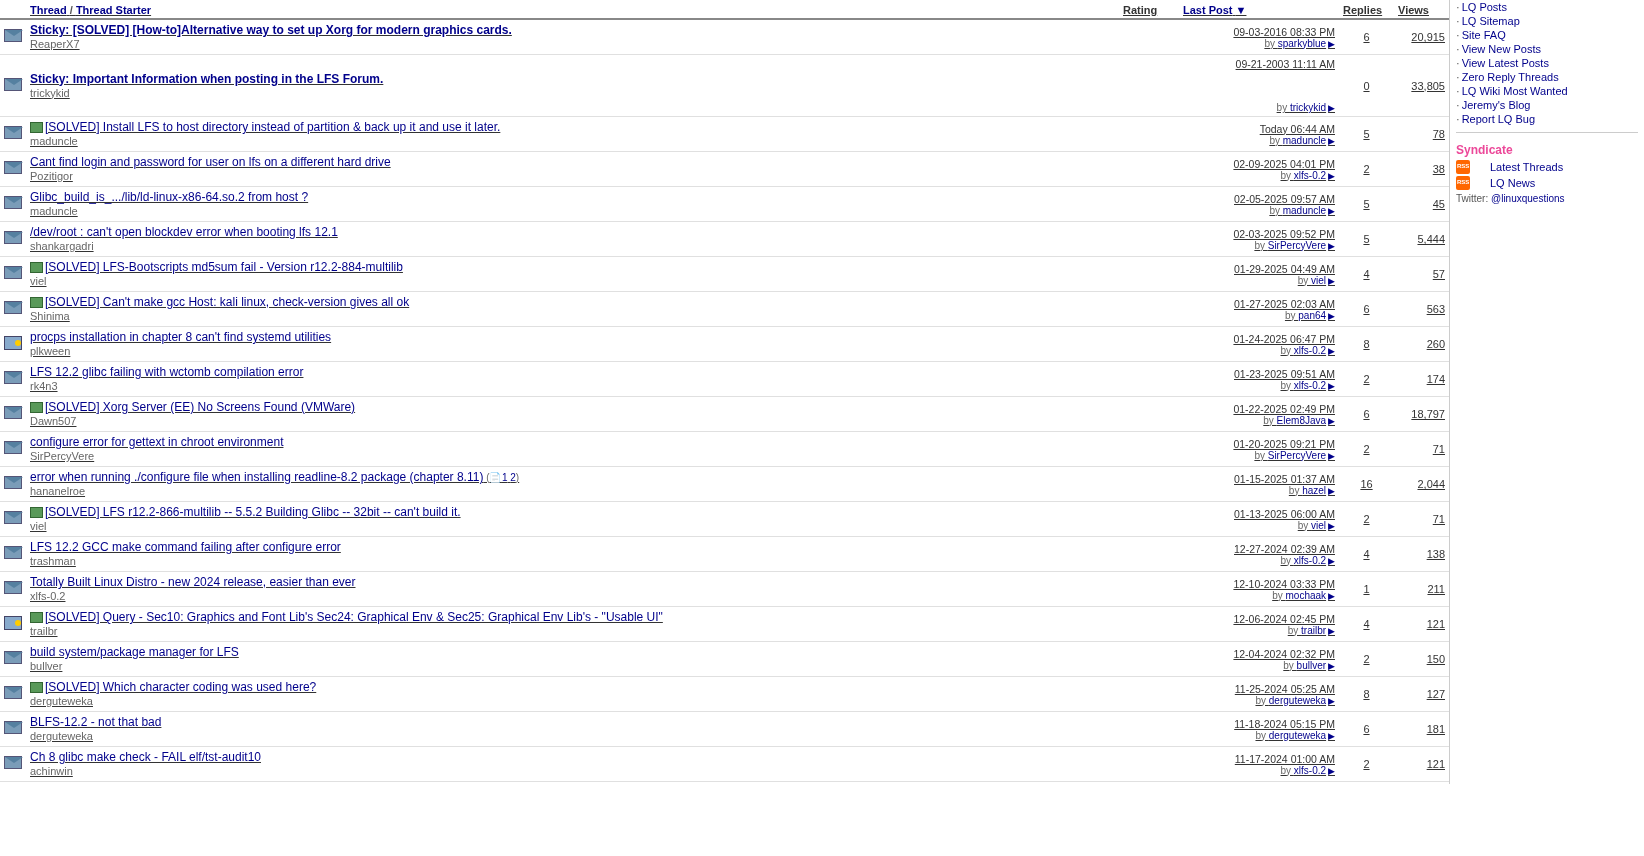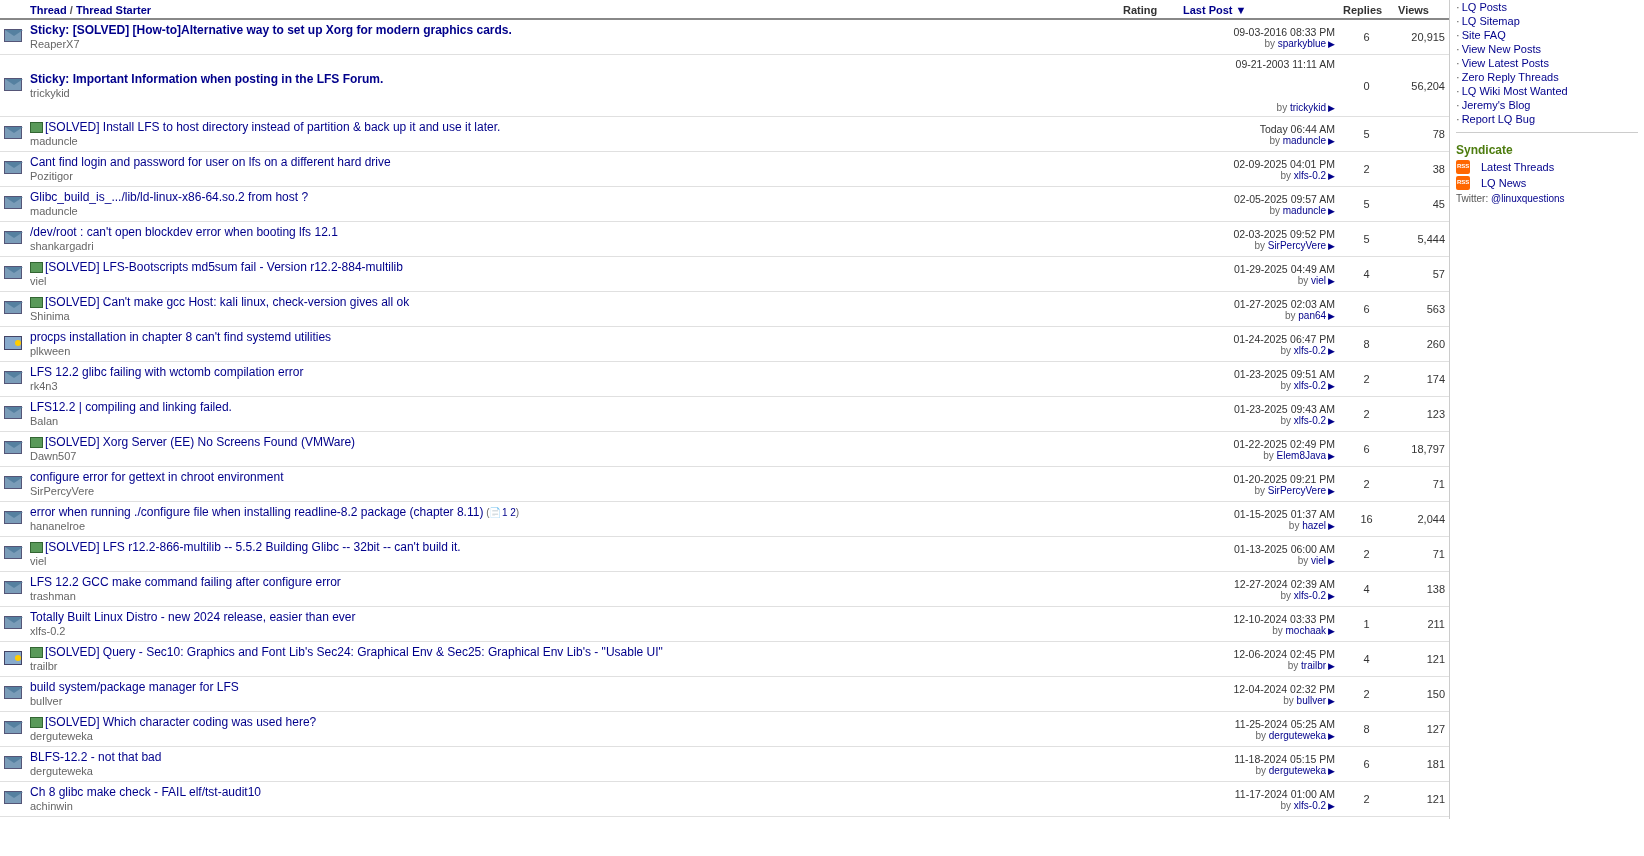--- a/index.html
+++ b/index.html
@@ -27,20 +27,21 @@
       flex-shrink: 0;
       padding: 0 6px;
       border-left: 1px solid #ccc;
       font-size: 11px;
     }
 
     
     .thread-table {
       width: 100%;
       border-collapse: collapse;
+      text-decoration: underline;
     }
 
     .thread-table thead tr {
       border-bottom: 2px solid #888;
     }
 
     .thread-table th {
       padding: 2px 4px;
       text-align: left;
       font-weight: bold;
@@ -137,29 +138,29 @@
 
     .sidebar-divider {
       border: none;
       border-top: 1px solid #ccc;
       margin: 4px 0;
     }
 
     .sidebar-heading {
       font-weight: bold;
       font-size: 12px;
-      color: #4d7c0f;
+      color: #ec4899;
       padding: 2px 0;
       margin-top: 8px;
     }
 
     .rss-item {
       display: flex;
       align-items: center;
-      gap: 11px;
+      gap: 20px;
       padding: 1px 0;
     }
 
     .rss-icon {
       width: 14px;
       height: 14px;
       background: #ff6600;
       border-radius: 2px;
       display: inline-block;
       flex-shrink: 0;
@@ -231,21 +232,21 @@
             <td class="td-lastpost"><span class="last-post-date">09-03-2016 08:33 PM</span><div style="font-size: 10px; color: rgb(102, 102, 102);">by <a href="#" class="last-post-link">sparkyblue</a><a href="#" class="arrow-icon" style="font-size: 9px; margin-left: 2px;">▶</a></div></td>
             <td class="td-replies"><span class="replies-num">6</span></td>
             <td class="td-views"><span class="views-num">20,915</span></td>
           </tr>
           <tr class="thread-row">
             <td class="td-icon"><div class="icon-envelope"></div></td>
             <td class="td-thread"><a href="#" style="font-weight: bold;">Sticky: Important Information when posting in the LFS Forum.</a><br><span class="thread-starter">trickykid</span></td>
             <td class="td-rating"></td>
             <td class="td-lastpost"><span class="last-post-date">09-21-2003 11:11 AM</span><div style="font-size: 10px; color: rgb(102, 102, 102); margin-top: 32px;">by <a href="#" class="last-post-link">trickykid</a><a href="#" class="arrow-icon" style="font-size: 9px; margin-left: 2px;">▶</a></div></td>
             <td class="td-replies"><span class="replies-num">0</span></td>
-            <td class="td-views"><span class="views-num">56,204</span></td>
+            <td class="td-views"><span class="views-num">33,805</span></td>
           </tr>
           <tr class="thread-row">
             <td class="td-icon"><div class="icon-envelope"></div></td>
             <td class="td-thread"><span class="small-icon" style="width: 13px; height: 11px; background: rgb(90, 154, 90); border: 1px solid rgb(51, 102, 51); display: inline-block; vertical-align: middle; margin-right: 2px;"></span><a href="#">[SOLVED] Install LFS to host directory instead of partition &amp; back up it and use it later.</a><br><span class="thread-starter">maduncle</span></td>
             <td class="td-rating"></td>
             <td class="td-lastpost"><span class="last-post-date">Today 06:44 AM</span><div style="font-size: 10px; color: rgb(102, 102, 102);">by <a href="#" class="last-post-link">maduncle</a><a href="#" class="arrow-icon" style="font-size: 9px; margin-left: 2px;">▶</a></div></td>
             <td class="td-replies"><span class="replies-num">5</span></td>
             <td class="td-views"><span class="views-num">78</span></td>
           </tr>
           <tr class="thread-row">
@@ -296,28 +297,20 @@
             <td class="td-replies"><span class="replies-num">8</span></td>
             <td class="td-views"><span class="views-num">260</span></td>
           </tr>
           <tr class="thread-row">
             <td class="td-icon"><div class="icon-envelope"></div></td>
             <td class="td-thread"><a href="#">LFS 12.2 glibc failing with wctomb compilation error</a><br><span class="thread-starter">rk4n3</span></td>
             <td class="td-rating"></td>
             <td class="td-lastpost"><span class="last-post-date">01-23-2025 09:51 AM</span><div style="font-size: 10px; color: rgb(102, 102, 102);">by <a href="#" class="last-post-link">xlfs-0.2</a><a href="#" class="arrow-icon" style="font-size: 9px; margin-left: 2px;">▶</a></div></td>
             <td class="td-replies"><span class="replies-num">2</span></td>
             <td class="td-views"><span class="views-num">174</span></td>
-          </tr>
-          <tr class="thread-row">
-            <td class="td-icon"><div class="icon-envelope"></div></td>
-            <td class="td-thread"><a href="#">LFS12.2 | compiling and linking failed.</a><br><span class="thread-starter">Balan</span></td>
-            <td class="td-rating"></td>
-            <td class="td-lastpost"><span class="last-post-date">01-23-2025 09:43 AM</span><div style="font-size: 10px; color: rgb(102, 102, 102);">by <a href="#" class="last-post-link">xlfs-0.2</a><a href="#" class="arrow-icon" style="font-size: 9px; margin-left: 2px;">▶</a></div></td>
-            <td class="td-replies"><span class="replies-num">2</span></td>
-            <td class="td-views"><span class="views-num">123</span></td>
           </tr>
           <tr class="thread-row">
             <td class="td-icon"><div class="icon-envelope"></div></td>
             <td class="td-thread"><span class="small-icon" style="width: 13px; height: 11px; background: rgb(90, 154, 90); border: 1px solid rgb(51, 102, 51); display: inline-block; vertical-align: middle; margin-right: 2px;"></span><a href="#">[SOLVED] Xorg Server (EE) No Screens Found (VMWare)</a><br><span class="thread-starter">Dawn507</span></td>
             <td class="td-rating"></td>
             <td class="td-lastpost"><span class="last-post-date">01-22-2025 02:49 PM</span><div style="font-size: 10px; color: rgb(102, 102, 102);">by <a href="#" class="last-post-link">Elem8Java</a><a href="#" class="arrow-icon" style="font-size: 9px; margin-left: 2px;">▶</a></div></td>
             <td class="td-replies"><span class="replies-num">6</span></td>
             <td class="td-views"><span class="views-num">18,797</span></td>
           </tr>
           <tr class="thread-row">

